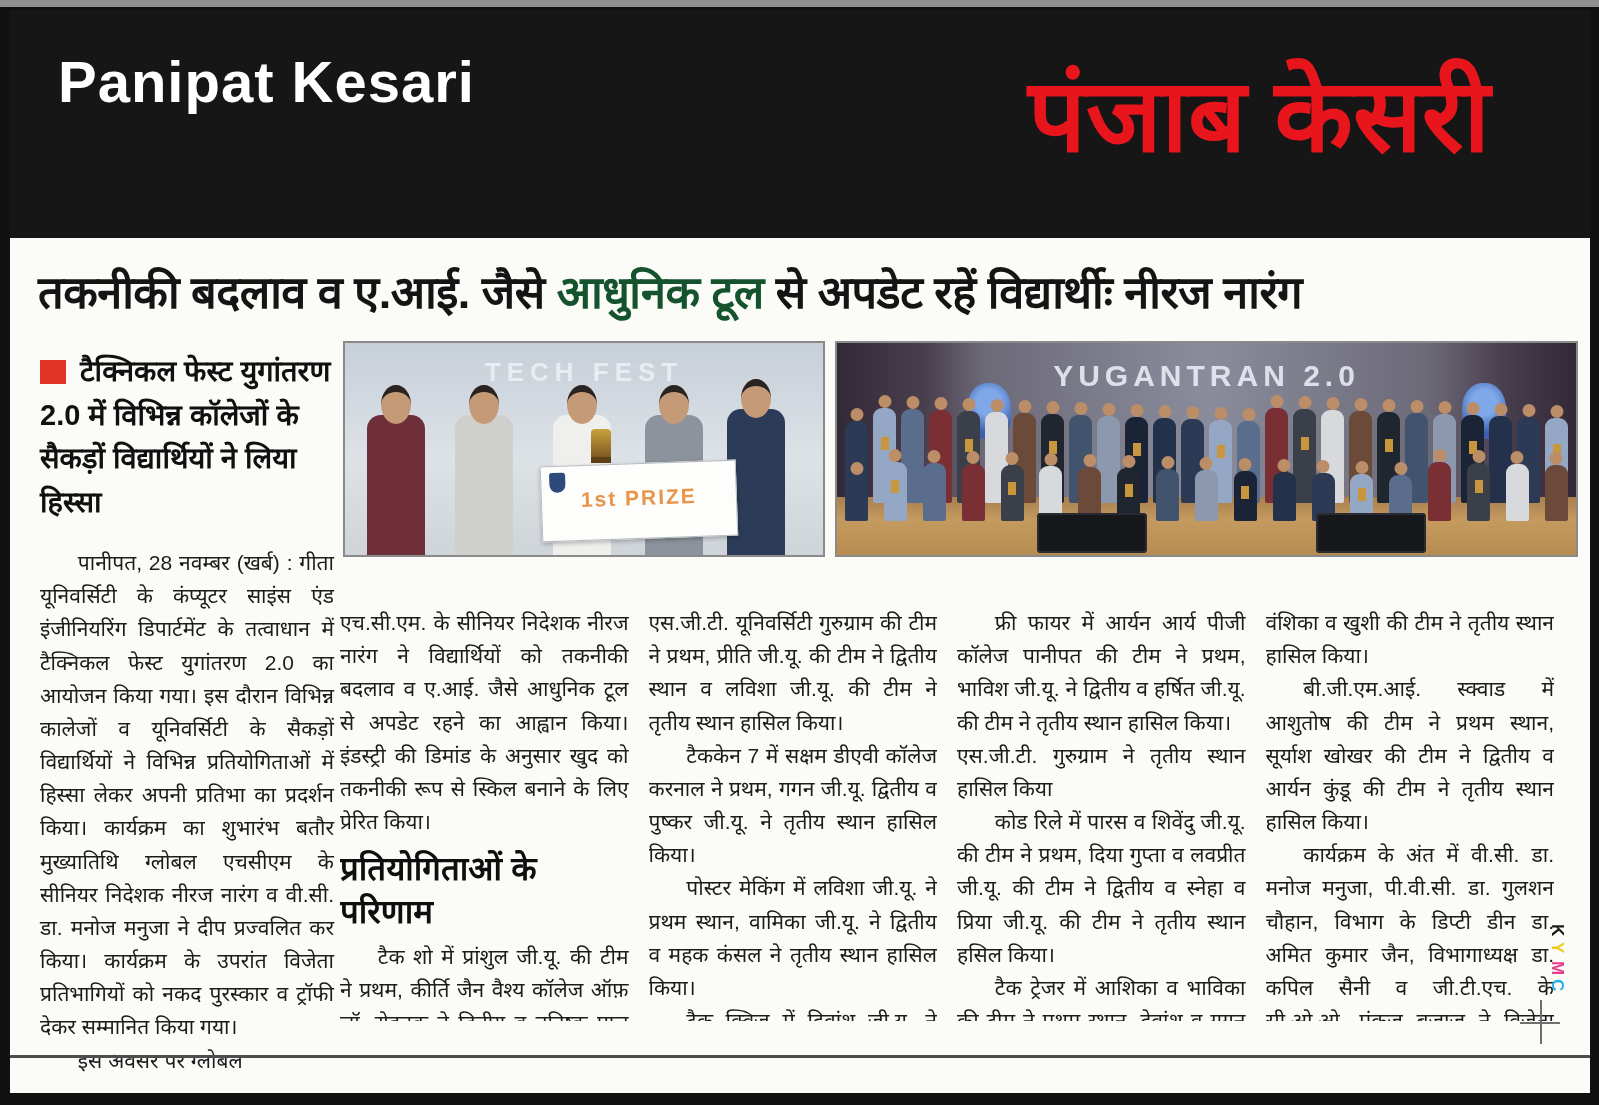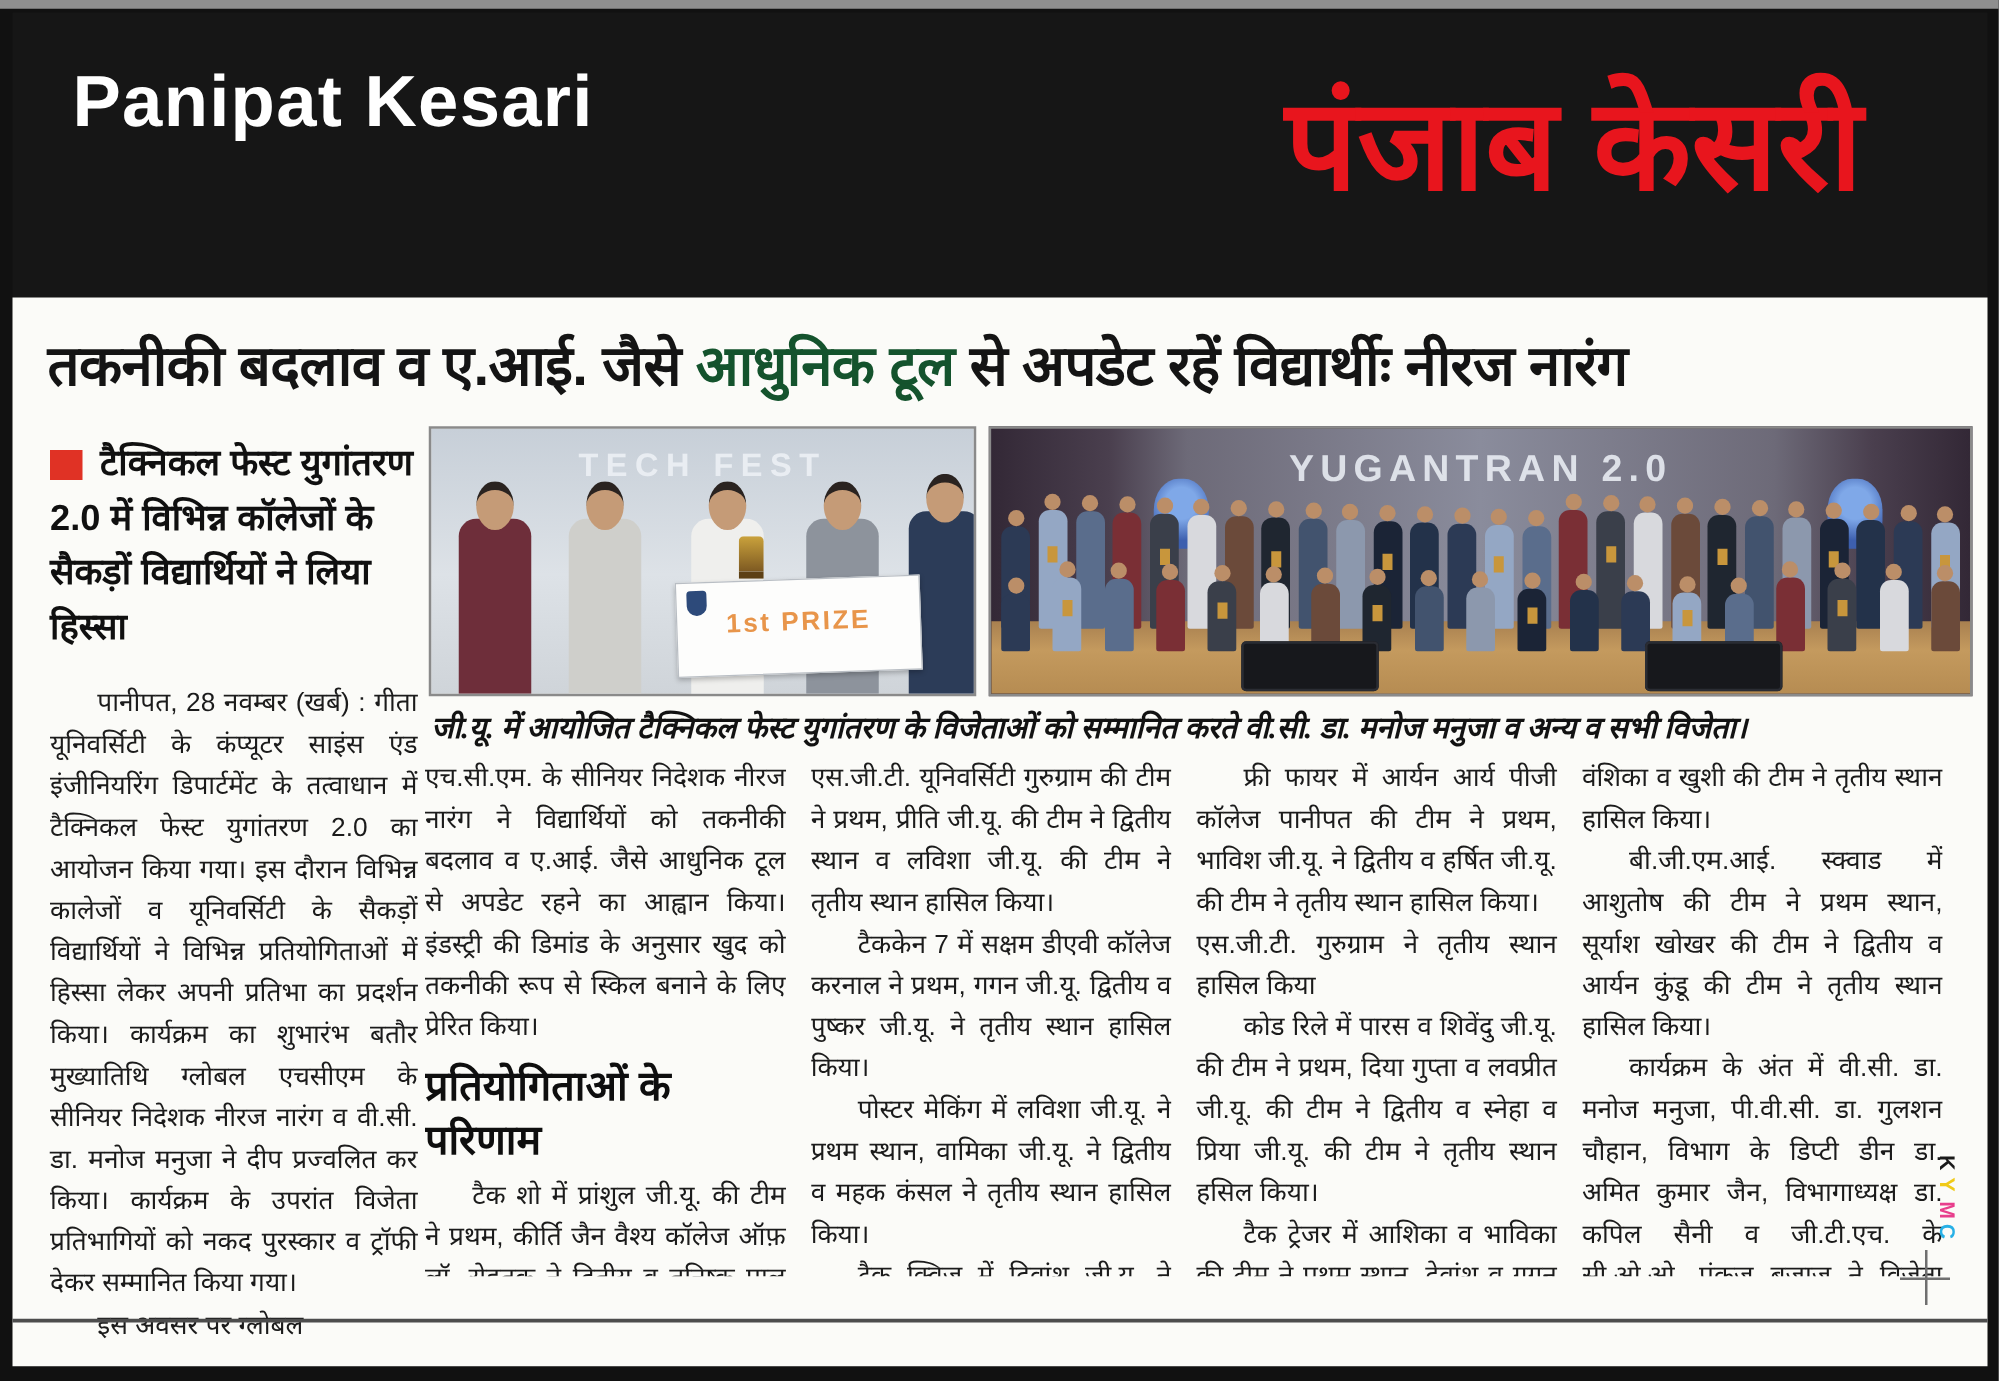--- a/index.html
+++ b/index.html
@@ -27,21 +27,21 @@
   .bullet { float:left; width:26px; height:24px; background:#e03225; margin:10px 14px 4px 0; }
   .lede-body { margin-top:22px; }
   .col-p { font-size:21px; line-height:1.58; color:#1b1b1b; text-align:justify; }
   .col-p.p { text-indent:1.8em; }
   .col-p.cont { text-indent:0; }
   .col-p.h { font-size:33px; font-weight:800; text-align:left; text-indent:0; margin:10px 0 6px 0; line-height:1.3; color:#0e0e0e; }
 
   
   .photo-row { position:absolute; left:333px; right:12px; top:103px; height:216px; display:flex; gap:10px; }
   figure.photo { position:relative; border:2px solid #8a8a8a; overflow:hidden; }
-  .photo-left { width:438px; background:linear-gradient(180deg,#c7cfd8 0%,#dde2e7 55%,#cfd4d9 100%); }
+  .photo-left { width:482px; background:linear-gradient(180deg,#c7cfd8 0%,#dde2e7 55%,#cfd4d9 100%); }
   .photo-right { flex:1; background:#3d3440; }
 
   .screen-text-left { position:absolute; top:14px; left:0; right:0; text-align:center; color:#f3f6fa; font-size:26px; font-weight:800; letter-spacing:6px; opacity:.75; }
   .person { position:absolute; bottom:0; width:58px; height:140px; border-radius:14px 14px 0 0; }
   .person::before { content:""; position:absolute; top:-30px; left:50%; transform:translateX(-50%); width:30px; height:32px; border-radius:50%; background:#c59b77; border-top:7px solid #2a2320; }
   .p1 { left:22px;  background:#6e2e3a; }
   .p2 { left:110px; background:#cfcfcb; }
   .p3 { left:208px; background:#efefed; }
   .p4 { left:300px; background:#8d939c; }
   .p5 { left:382px; background:#2c3c58; height:146px; }
@@ -170,21 +170,20 @@
             <span class="figure" style="--c: #7a2f35; height: 59px;"></span>
             <span class="figure award" style="--c: #3a3f4a; height: 58px;"></span>
             <span class="figure" style="--c: #d8d9dd; height: 57px;"></span>
             <span class="figure" style="--c: #6b4a3a; height: 56px;"></span>
           </div>
         <div class="speaker s1"></div>
         <div class="speaker s2"></div>
       </figure>
     </div>
 
-    <figcaption class="caption">जी.यू. में आयोजित टैक्निकल फेस्ट युगांतरण के विजेताओं को सम्मानित करते वी.सी. डा. मनोज मनुजा व अन्य व सभी विजेता।</figcaption>
 
     <section class="cols">
       <div class="news-col">
           <p class="col-p cont">एच.सी.एम. के सीनियर निदेशक नीरज नारंग ने विद्यार्थियों को तकनीकी बदलाव व ए.आई. जैसे आधुनिक टूल से अपडेट रहने का आह्वान किया।इंडस्ट्री की डिमांड के अनुसार खुद को तकनीकी रूप से स्किल बनाने के लिए प्रेरित किया।</p>
           <p class="col-p h">प्रतियोगिताओं के परिणाम</p>
           <p class="col-p p">टैक शो में प्रांशुल जी.यू. की टीम ने प्रथम, कीर्ति जैन वैश्य कॉलेज ऑफ़ लॉ, रोहतक ने द्वितीय व तनिष्क पाल जी.यू. ने तृतीय स्थान हासिल किया।</p>
         </div>
       <div class="news-col">
           <p class="col-p cont">एस.जी.टी. यूनिवर्सिटी गुरुग्राम की टीम ने प्रथम, प्रीति जी.यू. की टीम ने द्वितीय स्थान व लविशा जी.यू. की टीम ने तृतीय स्थान हासिल किया।</p>
           <p class="col-p p">टैककेन 7 में सक्षम डीएवी कॉलेज करनाल ने प्रथम, गगन जी.यू. द्वितीय व पुष्कर जी.यू. ने तृतीय स्थान हासिल किया।</p>

